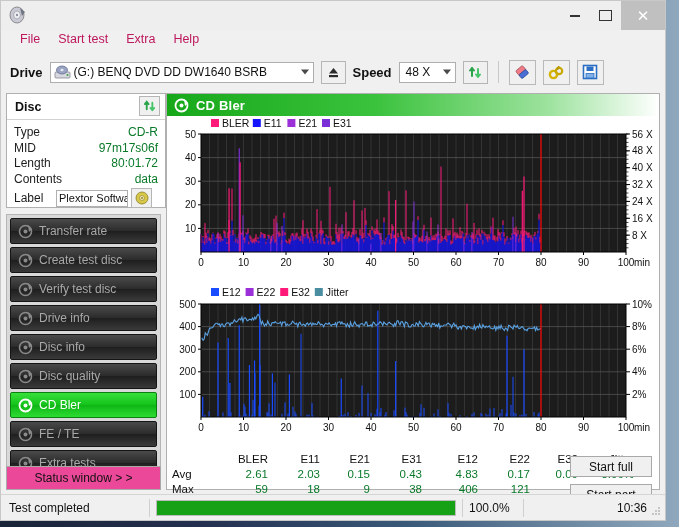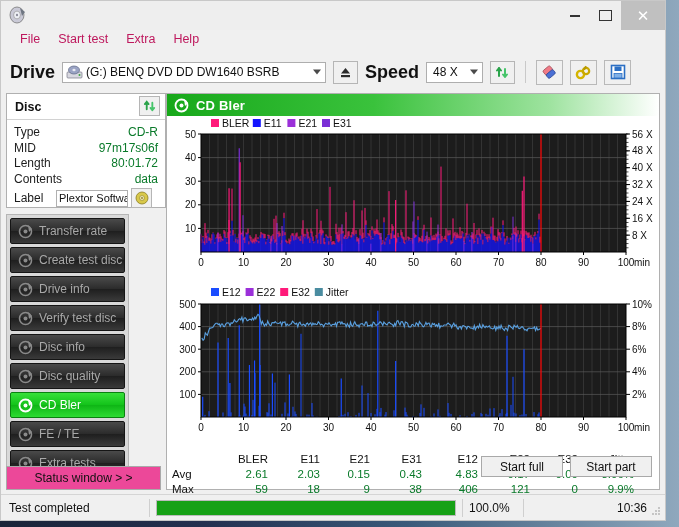--- a/index.html
+++ b/index.html
@@ -62,21 +62,21 @@
   .menubar .mi { padding: 2px 9px; cursor: default; }
 
   
   .toolbar {
     height: 36px;
     display: flex; align-items: center;
     padding-left: 9px;
     background: #f0f0f0;
     gap: 7px;
   }
-  .tb-label { font-size: 18px; font-weight: bold; color: #111; }
+  .tb-label { font-size: 13px; font-weight: bold; color: #111; }
   .combo {
     height: 21px;
     background: #fff;
     border: 1px solid #aeaeae;
     display: flex; align-items: center;
     font-size: 12px; color: #111;
     box-sizing: border-box;
     position: relative;
   }
   .combo.drive { width: 264px; padding-left: 3px; }
@@ -165,21 +165,21 @@
     width: 21px; height: 20px;
     border: 1px solid #b5b5b5; background: #f0f0f0;
     margin-left: 3px;
     display: flex; align-items: center; justify-content: center;
     box-sizing: border-box;
   }
 
   
   .nav {
     position: absolute; left: 0; top: 121px;
-    width: 123px;
+    width: 155px;
     background: #d9d9d9;
     border: 1px solid #b5b5b5;
     box-sizing: border-box;
     padding: 3px 3px 3px 3px;
   }
   .navbtn {
     height: 26px;
     margin-bottom: 3px;
     background: linear-gradient(180deg,#4a4a4a 0%, #2c2c2c 48%, #1f1f1f 52%, #3a3a3a 100%);
     border: 1px solid #151515;
@@ -240,21 +240,21 @@
     font-weight: normal;
     font-size: 11.5px;
     line-height: 15px;
     white-space: nowrap;
   }
   .stats th { color: #111; }
   .stats td.rowlabel, .stats th.rowlabel { text-align: left; color: #111; width: 40px; }
   .stats td.val { color: #0a7a2a; }
   .actions {
     position: absolute; right: 6px; top: 4px;
-    display: flex; gap: 7px;
+    display: flex; flex-direction: column; gap: 7px;
   }
   .actbtn {
     width: 82px; height: 21px;
     background: #f0f0f0;
     border: 1px solid #a9a9a9;
     display: flex; align-items: center; justify-content: center;
     font-size: 12px; color: #111;
     box-sizing: border-box;
   }
 
@@ -428,29 +428,29 @@
               <path d="M10 1 L14 5 L11 8 Z" fill="#8a8a8a"></path>
             </svg>
             <span>Create test disc</span>
           </div>
           <div class="navbtn">
             <svg class="nicon" viewBox="0 0 15 15">
               <circle cx="7.5" cy="7.5" r="6" fill="none" stroke="#8a8a8a" stroke-width="1.6"></circle>
               <circle cx="7.5" cy="7.5" r="2" fill="#8a8a8a"></circle>
               <path d="M10 1 L14 5 L11 8 Z" fill="#8a8a8a"></path>
             </svg>
-            <span>Drive info</span>
+            <span>Verify test disc</span>
           </div>
           <div class="navbtn">
             <svg class="nicon" viewBox="0 0 15 15">
               <circle cx="7.5" cy="7.5" r="6" fill="none" stroke="#8a8a8a" stroke-width="1.6"></circle>
               <circle cx="7.5" cy="7.5" r="2" fill="#8a8a8a"></circle>
               <path d="M10 1 L14 5 L11 8 Z" fill="#8a8a8a"></path>
             </svg>
-            <span>Verify test disc</span>
+            <span>Drive info</span>
           </div>
           <div class="navbtn">
             <svg class="nicon" viewBox="0 0 15 15">
               <circle cx="7.5" cy="7.5" r="6" fill="none" stroke="#8a8a8a" stroke-width="1.6"></circle>
               <circle cx="7.5" cy="7.5" r="2" fill="#8a8a8a"></circle>
               <path d="M10 1 L14 5 L11 8 Z" fill="#8a8a8a"></path>
             </svg>
             <span>Disc info</span>
           </div>
           <div class="navbtn">

